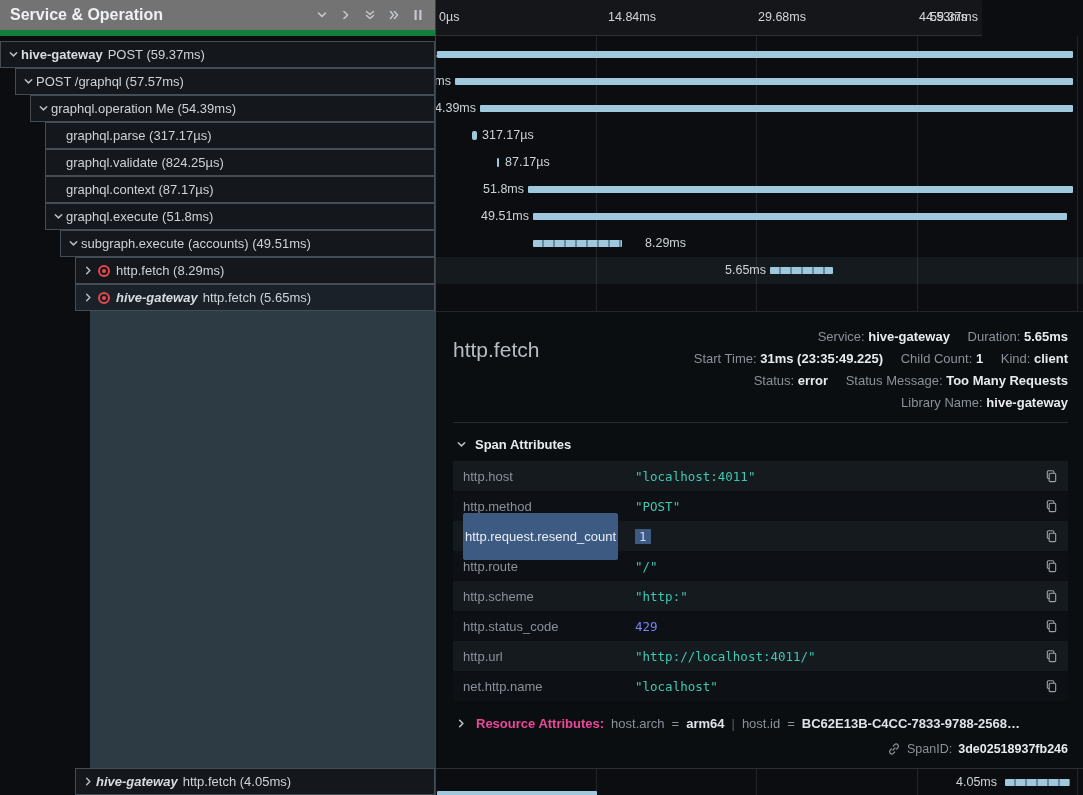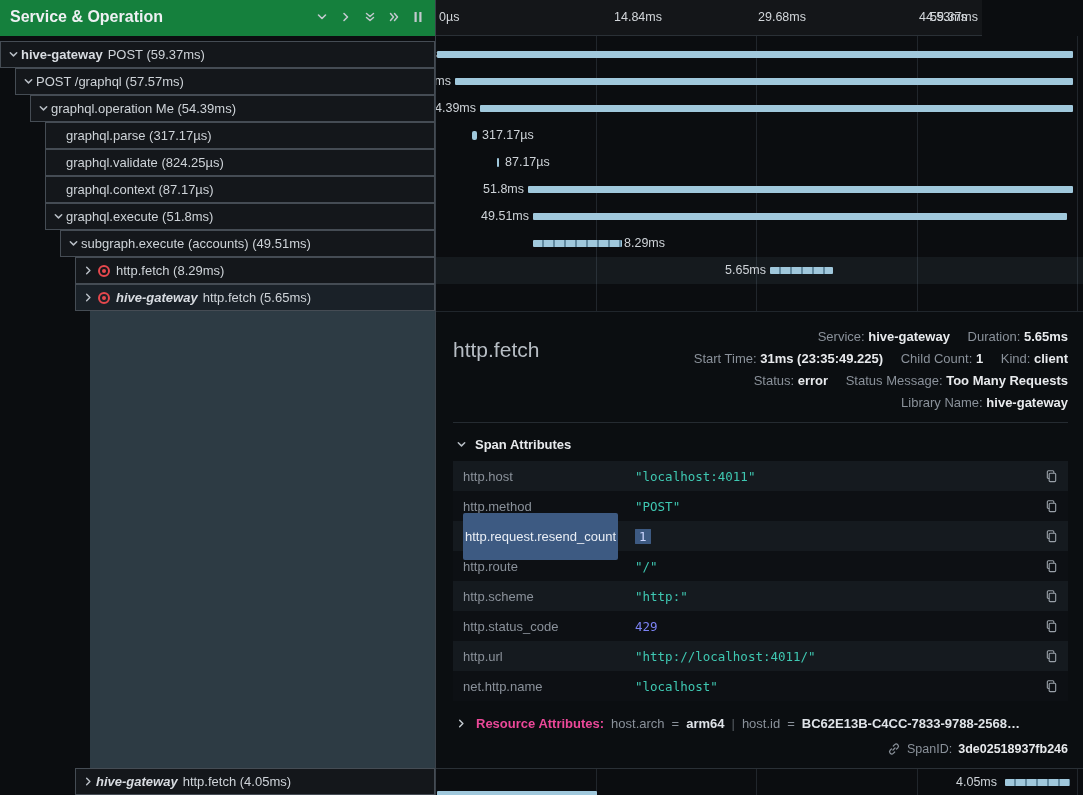--- a/index.html
+++ b/index.html
@@ -5,21 +5,21 @@
   * { box-sizing: border-box; }
   html,body { margin:0; padding:0; background:#0b0d10; }
   .app {
     position:relative; width:1083px; height:795px; overflow:hidden;
     background:#0b0d10; font-family:"Liberation Sans", sans-serif;
     color:#d6dadf; font-size:13px;
   }
   
   .lpanel { position:absolute; left:0; top:0; width:436px; height:795px;
             border-right:1px solid #3a4149; background:#0b0d10; }
-  .lheader { height:36px; background:#15803d; border-bottom:2px solid #15803d;
+  .lheader { height:36px; background:#737373; border-bottom:6px solid #15803d;
              display:flex; align-items:center; padding:0 5px 0 10px; }
   .ltitle { font-size:16px; font-weight:700; color:#eef0f3; flex:1; white-space:nowrap; }
   .hicon { width:24px; height:22px; display:flex; align-items:center; justify-content:center;
            color:#c3c9cf; cursor:pointer; flex-shrink:0; }
   .tree { position:absolute; left:0; top:41px; width:435px; }
   .trow { height:27px; display:flex; }
   .tbox { flex:1; height:27px; display:flex; align-items:center; background:#14171b;
           border:1px solid #454c54; padding-left:4px; overflow:hidden; white-space:nowrap; }
   .trow.sel .tbox { background:#1a2128; }
   .caret { width:16px; height:16px; display:flex; align-items:center; justify-content:center;
@@ -227,21 +227,21 @@
         <span class="svc it">hive-gateway</span>
         <span class="lbl">http.fetch (4.05ms)</span>
       </div>
     </div>
   </div>
 
   <div class="rpanel">
 
     <div class="theader">
       <span class="tick" style="left:3px">0µs</span>
-      <span class="tick" style="left:178px">14.84ms</span>
+      <span class="tick" style="left:172px">14.84ms</span>
       <span class="tick" style="left:322px">29.68ms</span>
       <span class="tick" style="left:483px">44.53ms</span>
       <span class="tick" style="right:4px">59.37ms</span>
     </div>
 
     <div class="trows">
       <div class="grid" style="left:160px"></div>
       <div class="grid" style="left:320px"></div>
       <div class="grid" style="left:481px"></div>
       <div class="grid" style="left:641px"></div>
@@ -269,21 +269,21 @@
         <div class="brow">
           <div class="bar" style="left:92px;width:545px"></div>
           <span class="blabel" style="right:559px">51.8ms</span>
         </div>
         <div class="brow">
           <div class="bar" style="left:97px;width:534px"></div>
           <span class="blabel" style="right:554px">49.51ms</span>
         </div>
         <div class="brow">
           <div class="bar striped" style="left:97px;width:89px"></div>
-          <span class="blabel" style="left:188px">8.29ms</span>
+          <span class="blabel" style="left:209px">8.29ms</span>
         </div>
         <div class="brow sel">
           <div class="bar striped" style="left:334px;width:63px"></div>
           <span class="blabel" style="right:317px">5.65ms</span>
         </div>
       </div>
     </div>
 
     <div class="detail">
       <div class="d-head">

